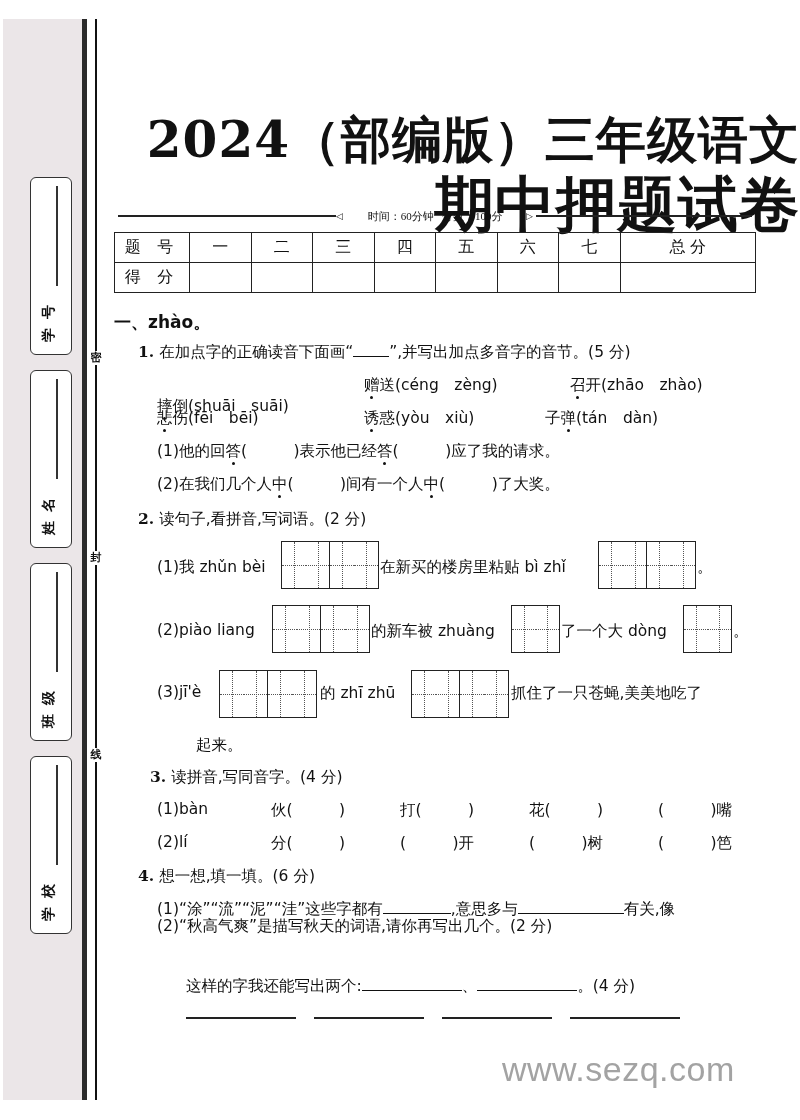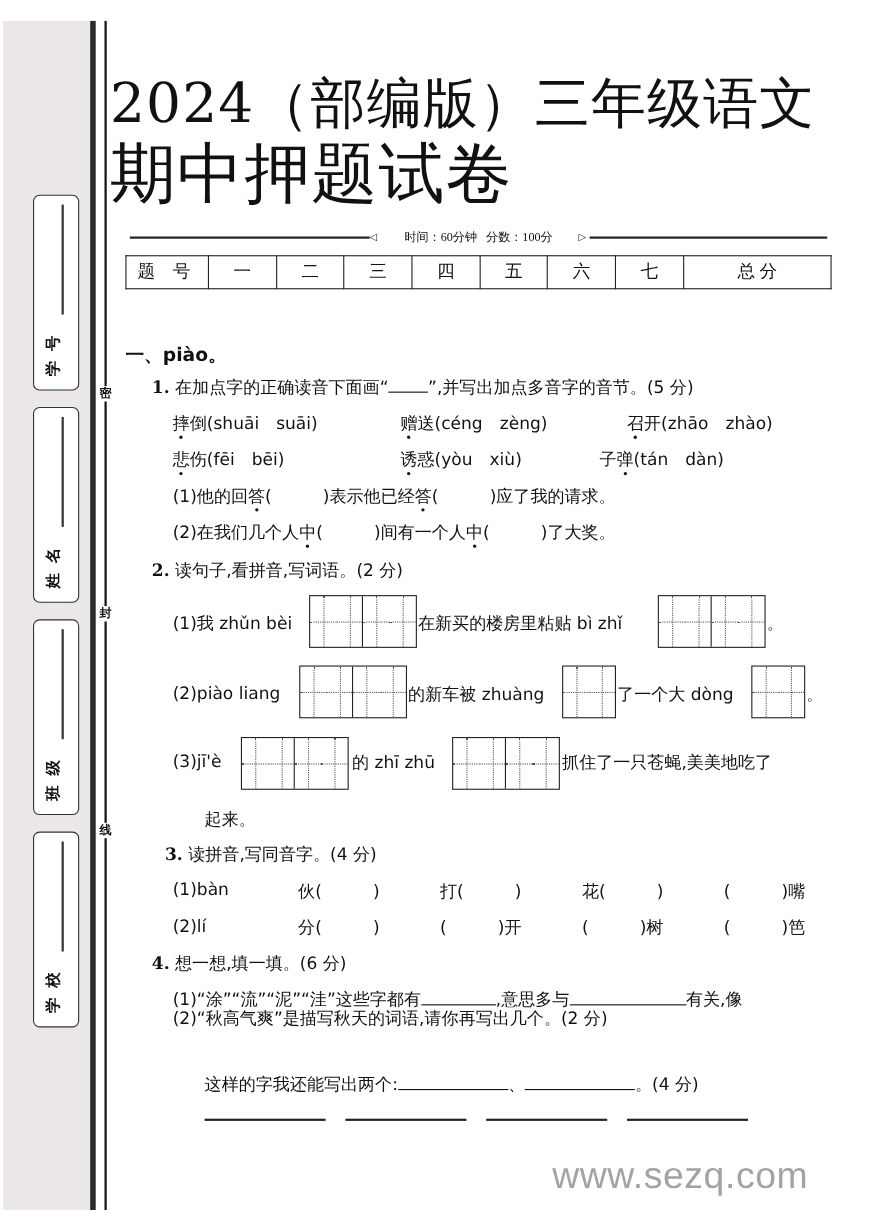--- a/index.html
+++ b/index.html
@@ -12,34 +12,34 @@
   .thin-rule { position:absolute; left:95px; top:19px; width:2px; height:1081px; background:#111; }
   .seal-char { position:absolute; left:89px; width:14px; font-size:11px; line-height:14px; text-align:center;
                background:#fff; font-family:"DejaVu Sans",sans-serif; font-weight:bold; }
   .id-box { position:absolute; left:30px; width:42px; height:178px; border:1.5px solid #333; border-radius:6px;
             background:#fff; box-sizing:border-box; }
   .id-box .line { position:absolute; left:25px; top:8px; width:1.5px; height:100px; background:#333; }
   .id-box .lbl { position:absolute; left:8px; width:20px; font-size:14px; font-weight:bold; text-align:center;
                  transform:rotate(-90deg); font-family:"DejaVu Sans",sans-serif; }
 
   
-  .title { position:absolute; left:100px; width:700px; text-align:left; font-weight:normal;
-           font-family:"DejaVu Serif","Liberation Serif",serif; letter-spacing:1px; }
+  .title { position:absolute; left:100px; width:700px; text-align:right; font-weight:bold;
+           font-family:"DejaVu Serif","Liberation Serif",serif; letter-spacing:1px;margin-top:46px; }
   .title1 { top:64px; font-size:50px; line-height:60px; }
   .title2 { top:128px; font-size:60px; line-height:60px; }
 
   .meta-row { position:absolute; top:208px; left:118px; width:634px; height:16px; }
   .meta-row .rl { position:absolute; top:7px; height:1.5px; background:#222; }
   .meta-row .txt { position:absolute; left:232px; width:170px; top:0; font-size:11px; line-height:16px;
                    text-align:center; font-family:Liberation Serif, serif; }
   .meta-row .tri { position:absolute; top:3px; font-size:9px; line-height:10px; }
 
   
   table.score { position:absolute; left:114px; top:232px; width:642px; border-collapse:collapse;
-                font-family:Liberation Serif, serif; }
+                font-family:Liberation Sans, sans-serif; }
   table.score td { border:1.5px solid #222; height:29px; text-align:center; font-size:16px; padding:0; }
   table.score td.hd { width:74px; letter-spacing:6px; }
 
   
   .sec { position:absolute; font-family:"DejaVu Sans",sans-serif; font-size:16px; white-space:nowrap; }
   .bold { font-weight:bold; }
   .q { font-family:"DejaVu Sans",sans-serif; font-size:15.5px; }
   .num { font-family:"DejaVu Serif",serif; font-weight:bold; }
   .dot { position:relative; }
   .dot::after { content:""; position:absolute; left:50%; bottom:-5px; width:3px; height:3px; margin-left:-1.5px;
@@ -108,31 +108,42 @@
     <td class="hd">题 号</td>
     <td>一</td>
     <td>二</td>
     <td>三</td>
     <td>四</td>
     <td>五</td>
     <td>六</td>
     <td>七</td>
     <td>总 分</td>
   </tr>
+  <tr>
+    <td class="hd">得 分</td>
+    <td></td>
+    <td></td>
+    <td></td>
+    <td></td>
+    <td></td>
+    <td></td>
+    <td></td>
+    <td></td>
+  </tr>
 </tbody>
   </table>
 
-<div class="sec bold" style="left:114px;top:311px;font-size:17px">一、piào。</div>
+<div class="sec bold" style="left:114px;top:311px;font-size:17px">一、zhào。</div>
 
 <div class="sec q" style="left:138px;top:342px">
   <span class="num">1.</span>
   <span>在加点字的正确读音下面画“</span><span class="blank-u" style="width:36px"></span><span>”,并写出加点多音字的音节。(5 分)</span>
 </div>
 
-<div class="sec q" style="left:157px;top:375px"><span class="dot">摔</span><span>倒</span><span>(shuāi　suāi)</span></div>
+<div class="sec q" style="left:157px;top:396px"><span class="dot">摔</span><span>倒</span><span>(shuāi　suāi)</span></div>
 <div class="sec q" style="left:364px;top:375px"><span class="dot">赠</span><span>送</span><span>(céng　zèng)</span></div>
 <div class="sec q" style="left:570px;top:375px"><span class="dot">召</span><span>开</span><span>(zhāo　zhào)</span></div>
 
 <div class="sec q" style="left:157px;top:408px"><span class="dot">悲</span><span>伤</span><span>(fēi　bēi)</span></div>
 <div class="sec q" style="left:364px;top:408px"><span class="dot">诱</span><span>惑</span><span>(yòu　xiù)</span></div>
 <div class="sec q" style="left:545px;top:408px"><span>子</span><span class="dot">弹</span><span>(tán　dàn)</span></div>
 
 <div class="sec q" style="left:157px;top:441px"><span>(1)他的回</span><span class="dot">答</span><span>(　　　)表示他已经</span><span class="dot">答</span><span>(　　　)应了我的请求。</span></div>
 <div class="sec q" style="left:157px;top:474px"><span>(2)在我们几个人</span><span class="dot">中</span><span>(　　　)间有一个人</span><span class="dot">中</span><span>(　　　)了大奖。</span></div>
 
@@ -184,21 +195,21 @@
     <div class="cell" style="width:24px"></div>
   </div>
 <div class="sec q" style="left:320px;top:683px">的 zhī zhū</div>
 <div class="tzg" style="left:411px;top:670px;width:98px">
     <div class="cell" style="width:24px;border-right:none"></div>
     <div class="cell" style="width:24px"></div>
     <div class="cell" style="width:24px;border-right:none"></div>
     <div class="cell" style="width:24px"></div>
   </div>
 <div class="sec q" style="left:511px;top:683px">抓住了一只苍蝇,美美地吃了</div>
-<div class="sec q" style="left:186px;top:735px">起来。</div>
+<div class="sec q" style="left:196px;top:735px">起来。</div>
 
 <div class="sec q" style="left:150px;top:767px">
   <span class="num">3.</span>
   <span>读拼音,写同音字。(4 分)</span>
 </div>
 <div class="sec q" style="left:157px;top:800px">(1)bàn</div>
 <div class="sec q" style="left:271px;top:800px">伙(　　　)</div>
 <div class="sec q" style="left:400px;top:800px">打(　　　)</div>
 <div class="sec q" style="left:529px;top:800px">花(　　　)</div>
 <div class="sec q" style="left:658px;top:800px">(　　　)嘴</div>

